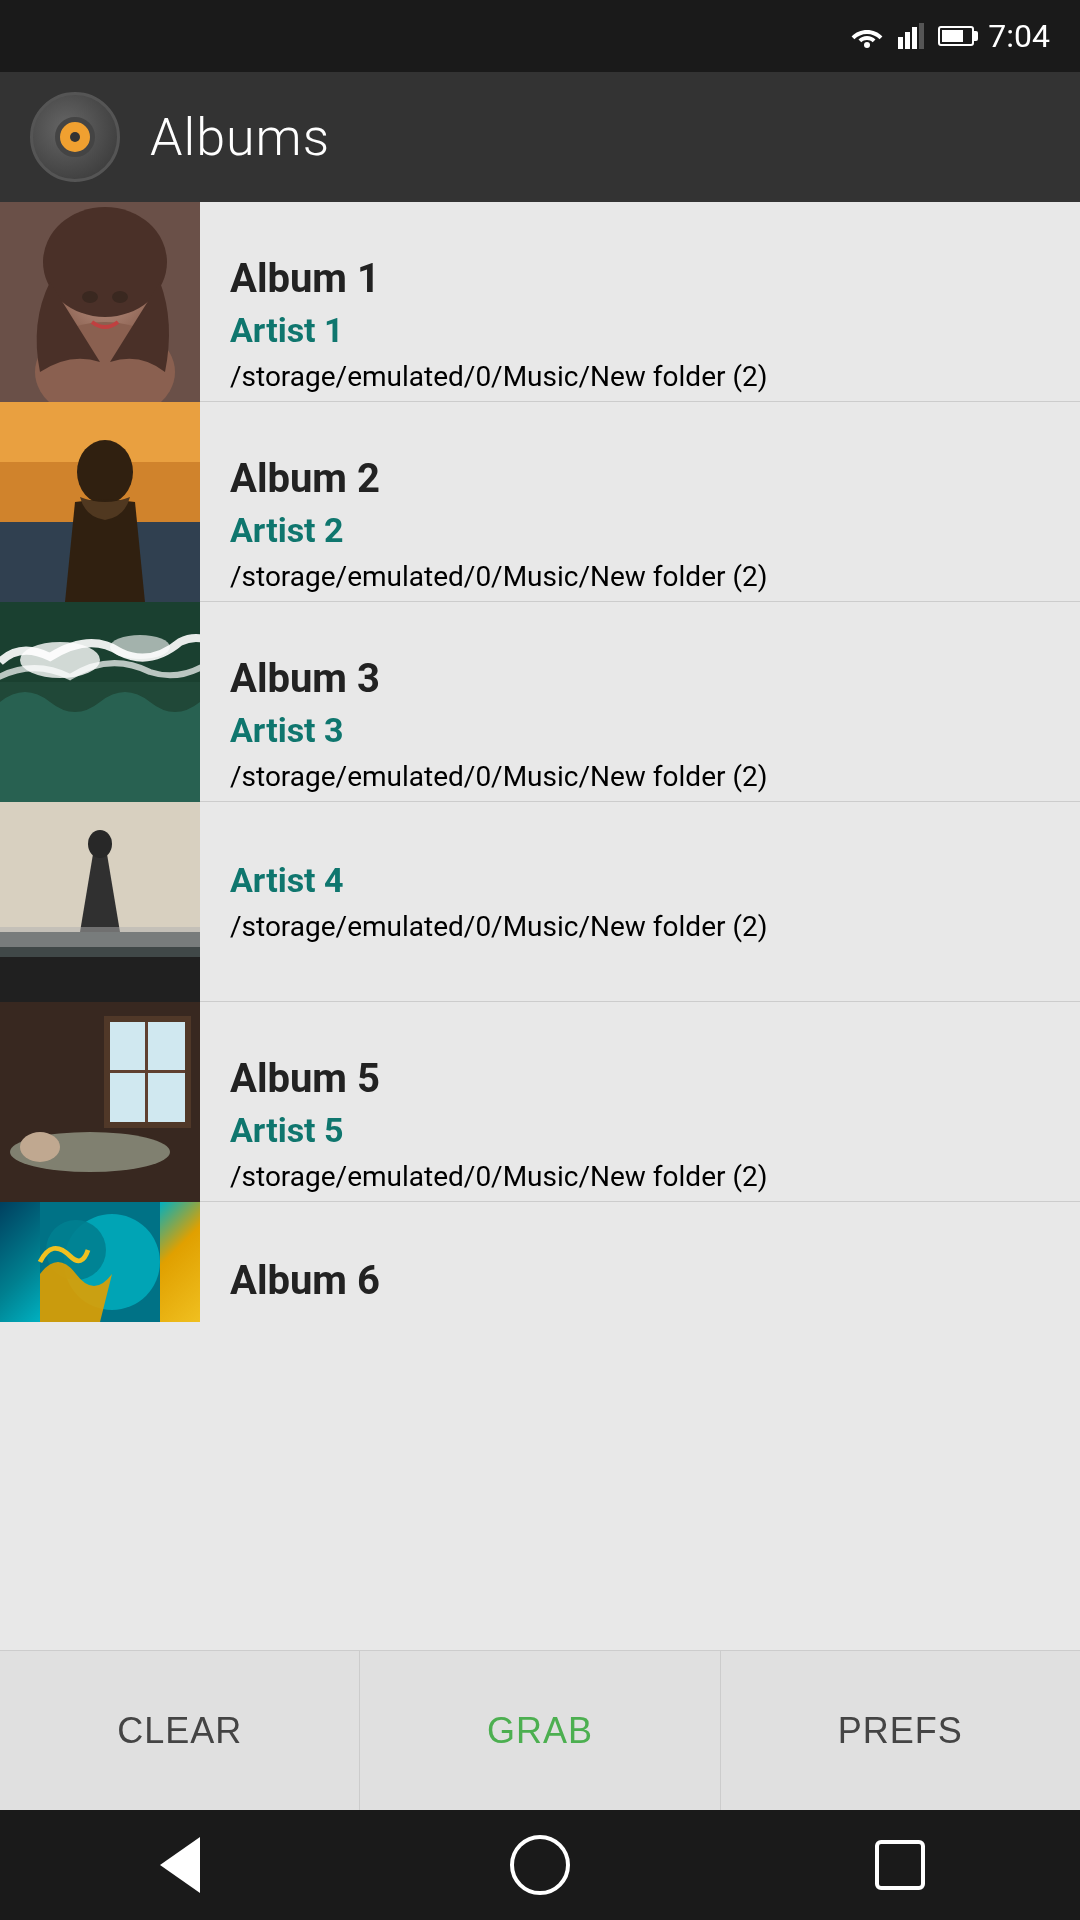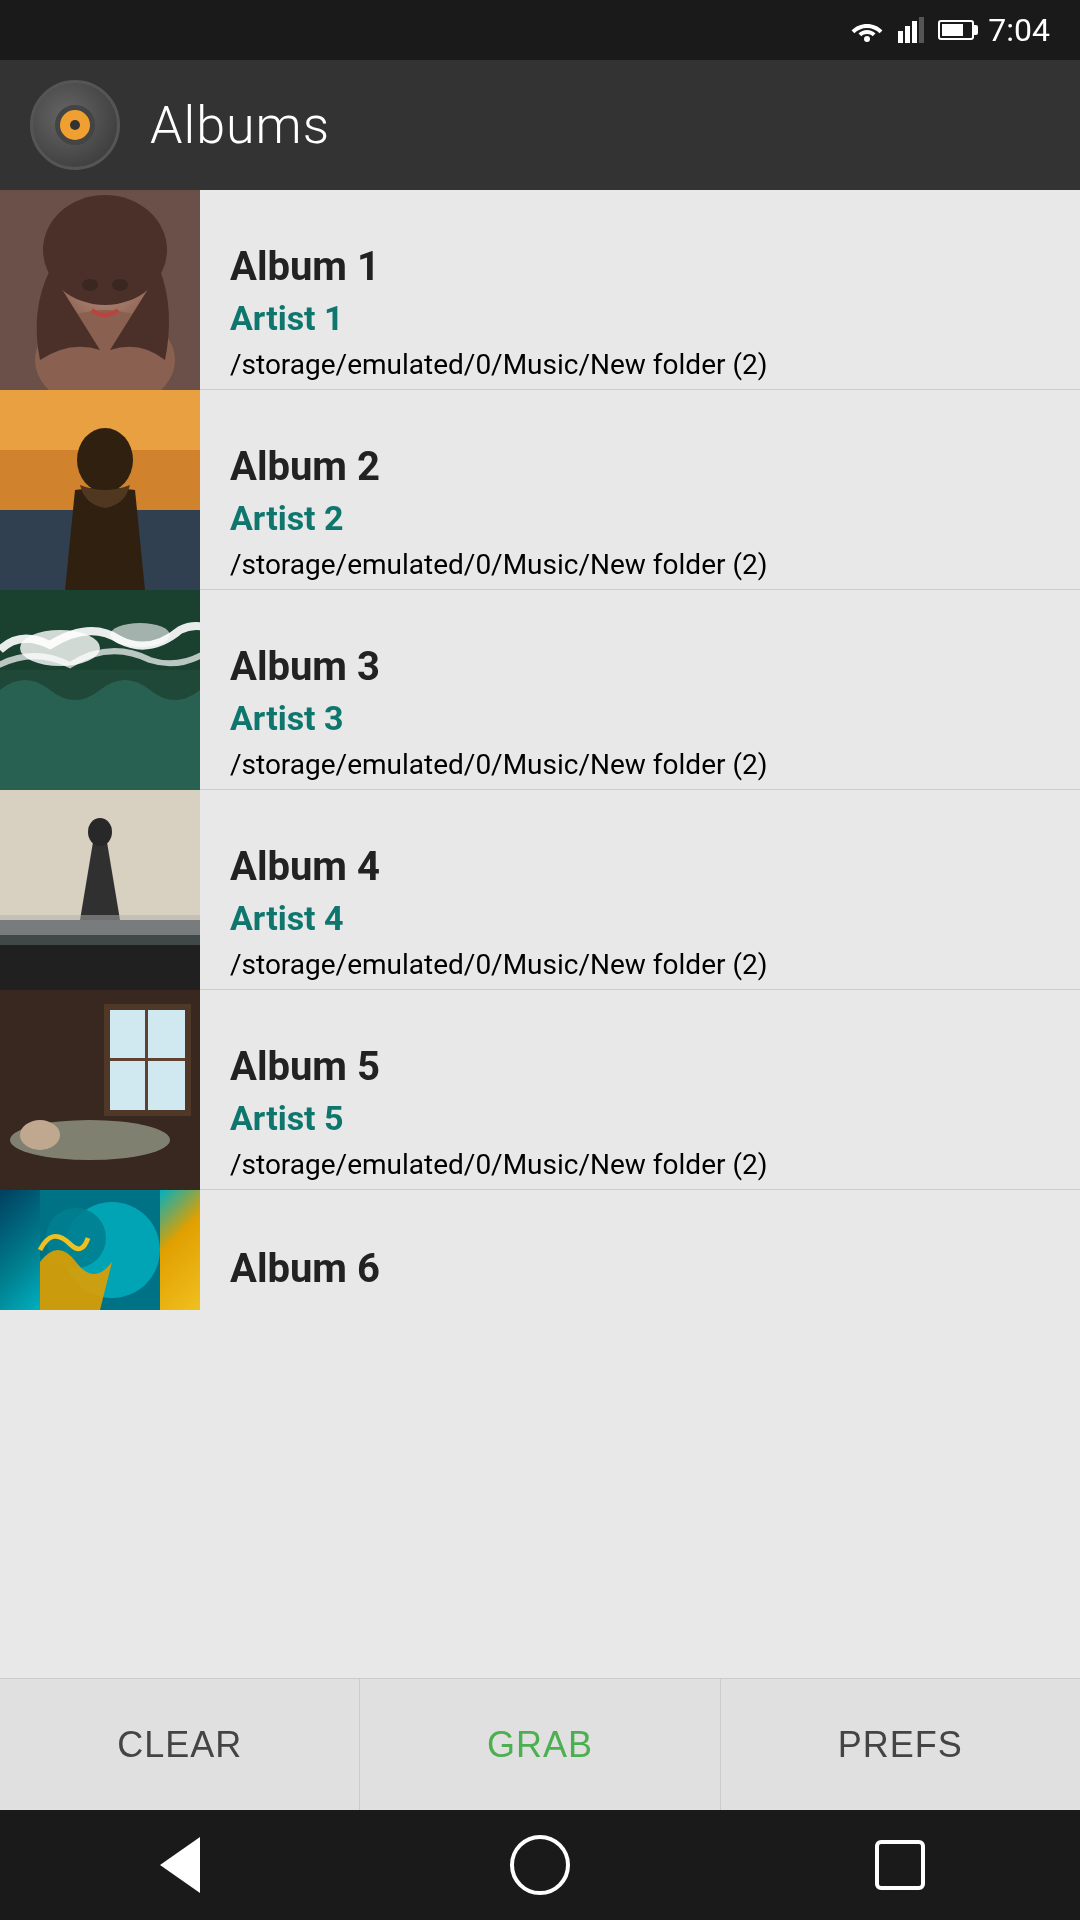--- a/index.html
+++ b/index.html
@@ -10,21 +10,21 @@
       min-height: 1920px;
       background: #e8e8e8;
       font-family: 'Roboto', Arial, sans-serif;
       display: flex;
       flex-direction: column;
     }
 
     
     .status-bar {
       background: #1a1a1a;
-      height: 60px;
+      height: 72px;
       display: flex;
       align-items: center;
       justify-content: flex-end;
       padding: 0 30px;
       gap: 18px;
     }
 
     .status-icons {
       display: flex;
       align-items: center;
@@ -197,21 +197,21 @@
     }
 
     .album-path {
       font-size: 28px;
       font-weight: 400;
       color: #000000;
     }
 
     
     .bottom-toolbar {
-      height: 132px;
+      height: 160px;
       background: #e0e0e0;
       display: flex;
       border-top: 1px solid #cccccc;
     }
 
     .toolbar-btn {
       flex: 1;
       display: flex;
       align-items: center;
       justify-content: center;
@@ -410,21 +410,20 @@
 
         <path d="M95 40 Q100 30 105 40 L120 130 L80 130 Z" fill="#303030"></path>
         <ellipse cx="100" cy="42" rx="12" ry="14" fill="#282828"></ellipse>
 
         <rect y="155" width="200" height="45" fill="#202020"></rect>
 
         <rect y="125" width="200" height="20" fill="#b0b0b0" opacity="0.5"></rect>
       </svg>
     </div>
     <div class="album-info">
-      <div class="album-name">Album 4</div>
       <div class="album-artist">Artist 4</div>
       <div class="album-path">/storage/emulated/0/Music/New folder (2)</div>
     </div>
   </div>
 
   <div class="album-item">
     <div class="album-thumbnail thumb-5">
       <svg viewBox="0 0 200 200" width="200" height="200" xmlns="http://www.w3.org/2000/svg">
 
         <rect width="200" height="200" fill="#2a1e18"></rect>

